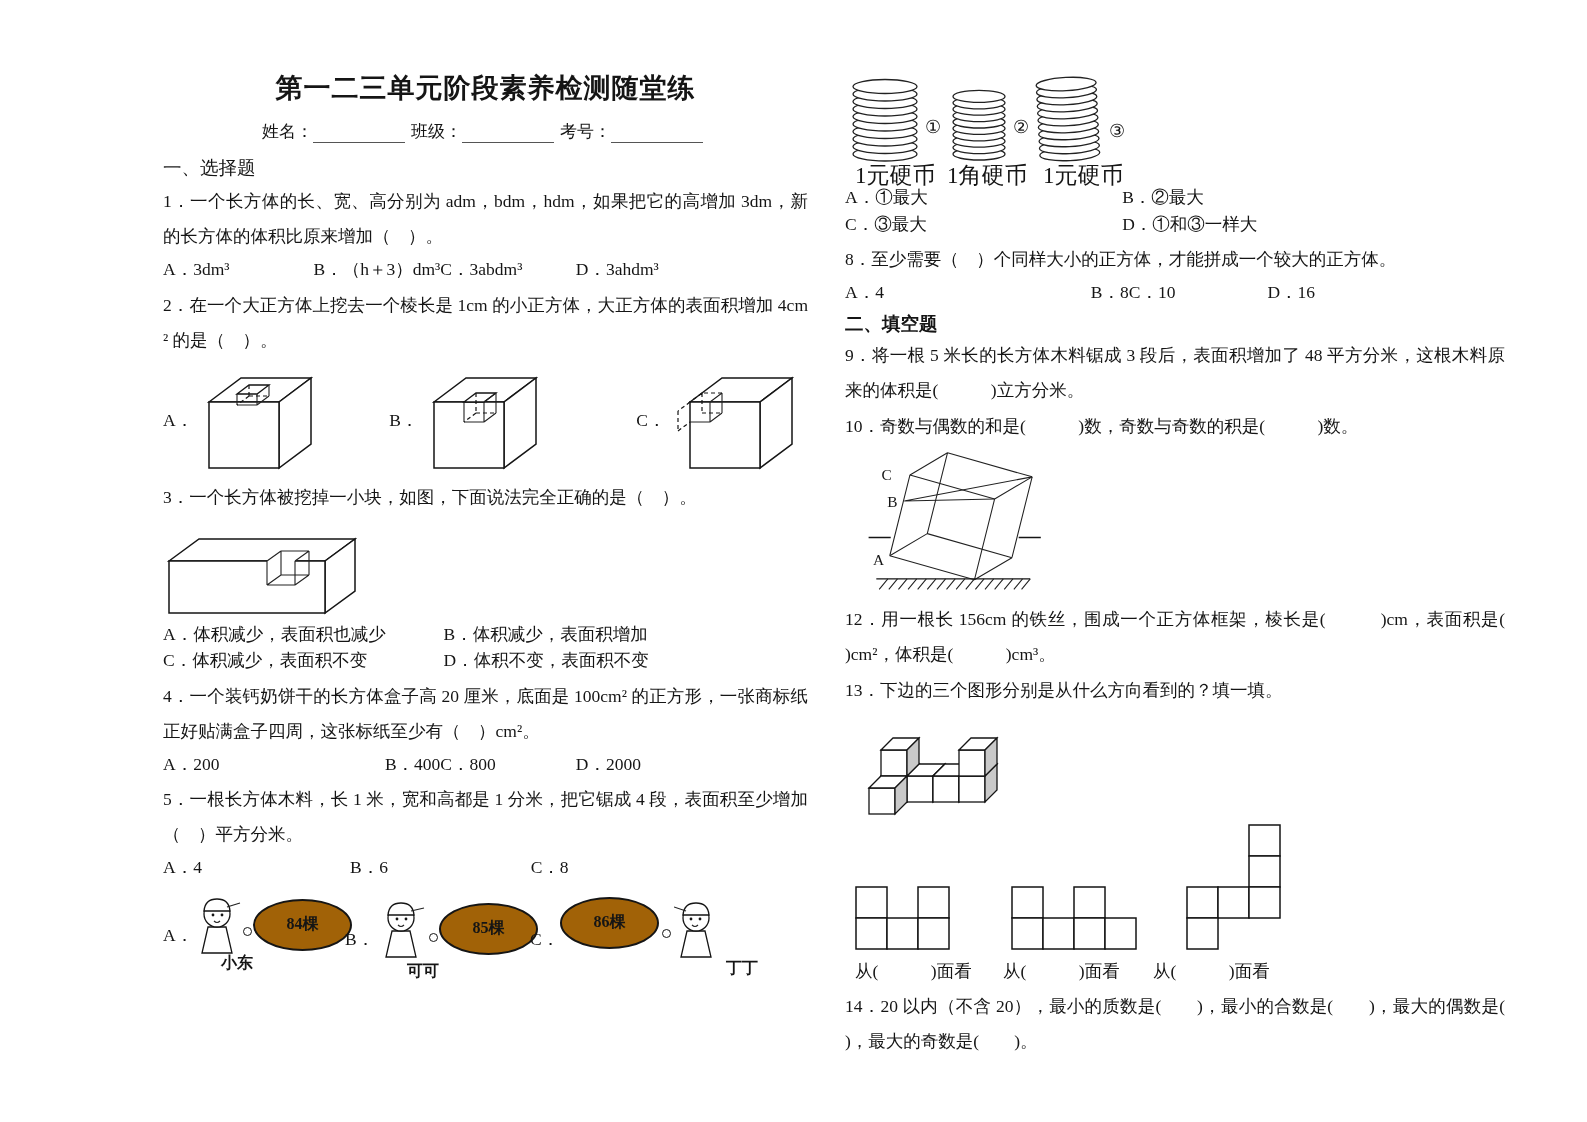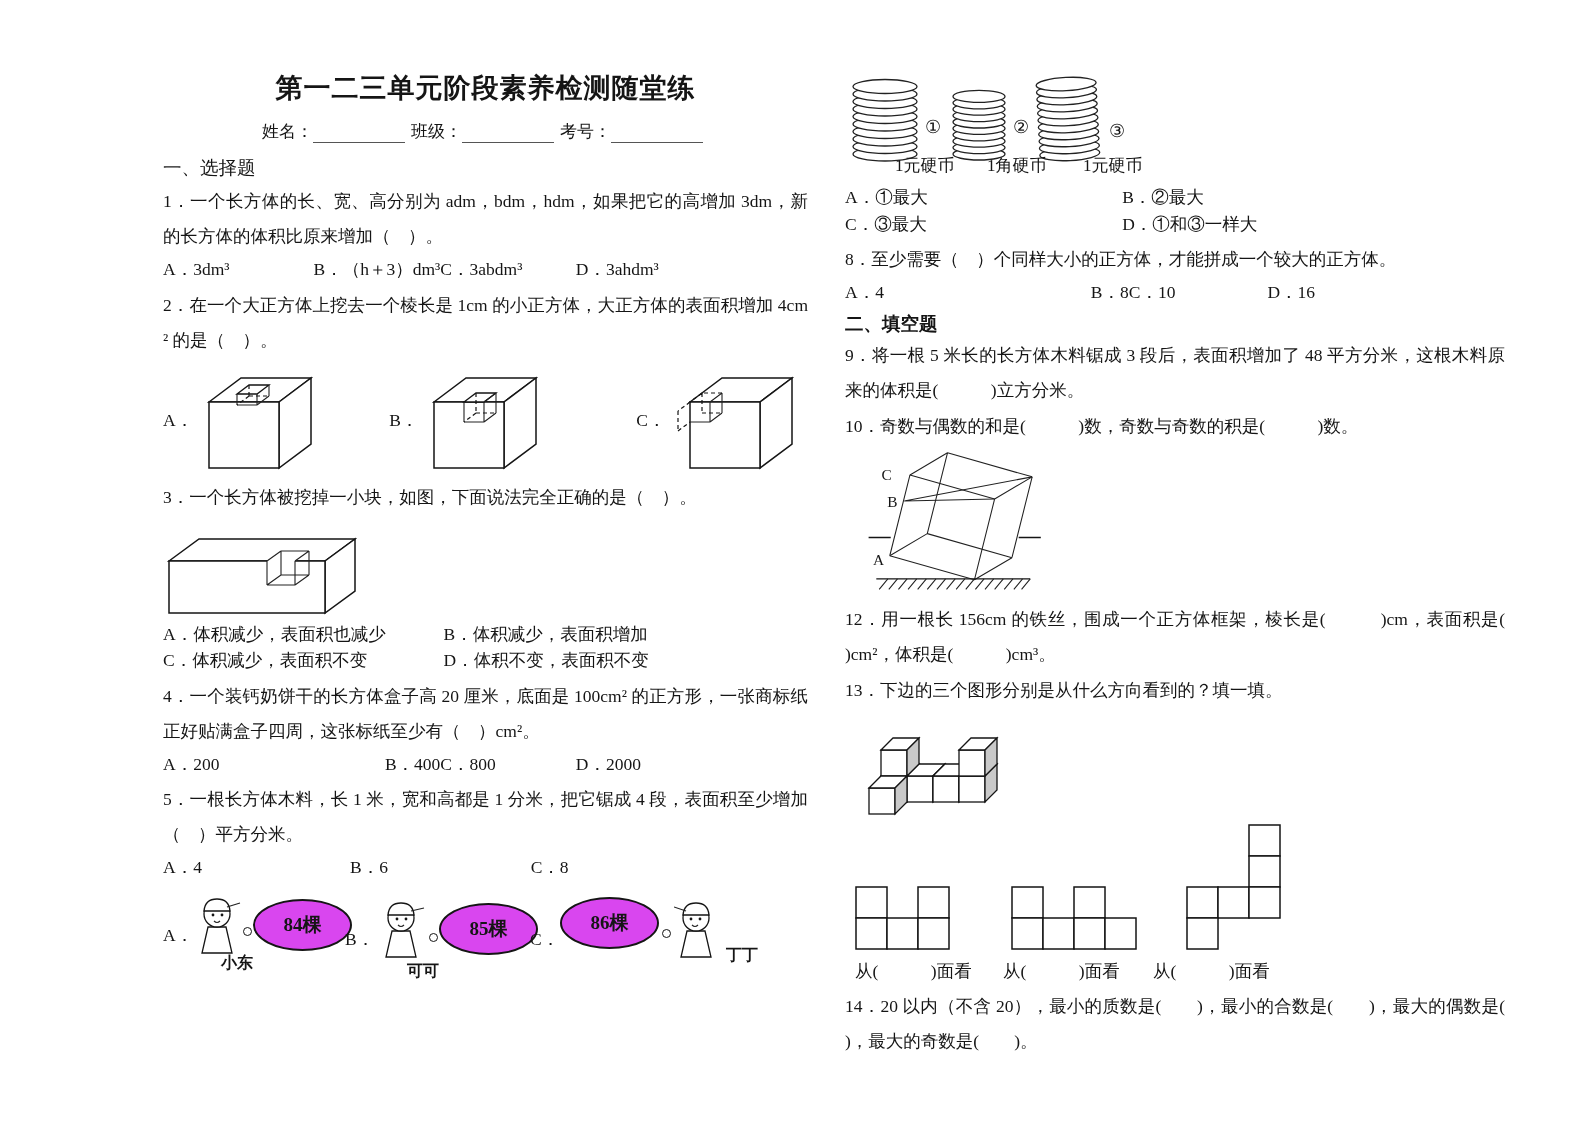--- a/index.html
+++ b/index.html
@@ -34,27 +34,27 @@
   .faceg{fill:#c9c9c9;stroke:#151515;stroke-width:1.3;}
   .facewt{fill:#ffffff;stroke:#151515;stroke-width:1.3;}
   .cell{fill:#ffffff;stroke:#151515;stroke-width:1.5;}
   .coin{fill:#ffffff;stroke:#222;stroke-width:1.3;}
   
   .kidsrow{display:flex;margin:10px 0 2px;height:100px;}
   .kidgroup{position:relative;height:100px;}
   .kg-a{width:182px;} .kg-b{width:185px;} .kg-c{width:250px;}
   .kglabel{position:absolute;font-size:17.5px;}
   .bubble{position:absolute;width:95px;height:48px;border:2.6px solid #151515;border-radius:50%;
-          display:flex;align-items:center;justify-content:center;font-size:19px;font-weight:700;background:#d946ef;}
+          display:flex;align-items:center;justify-content:center;font-size:16px;font-weight:700;background:#a16207;}
   .dot{position:absolute;width:7px;height:7px;border:1.6px solid #151515;border-radius:50%;background:#fff;}
   .kidname{position:absolute;font-size:16px;font-weight:700;}
   
   .coinfig{position:relative;width:340px;height:112px;margin:70px 0 6px 6px;}
   .coinnum{position:absolute;font-size:18px;}
-  .coincap{position:absolute;font-size:17px;top:84px;margin-left:40px;}
+  .coincap{position:absolute;font-size:23px;top:90px;}
   .viewsrow{display:flex;align-items:flex-end;margin:6px 0 0;}
   .viewlabels{display:flex;font-size:17.5px;margin:8px 0 6px;}
 </style>
 </head>
 <body>
 
 <div>
 
   <div class="col col-left">
 
@@ -190,21 +190,21 @@
         <span class="dot" style="left:132px;top:42px;"></span>
         <svg style="position:absolute;left:144px;top:10px;" width="46" height="66" viewBox="0 0 46 66">
           <path class="facewt" d="M13,34 L7,60 L37,60 L31,34 Z"></path>
           <circle class="facewt" cx="22" cy="21" r="13"></circle>
           <path class="facewt" d="M9,18 Q10,6 22,6 Q34,6 35,18 Z"></path>
           <line class="lnthin" x1="12" y1="14" x2="0" y2="10"></line>
           <circle cx="17" cy="22" r="1.4" fill="#151515"></circle>
           <circle cx="26" cy="22" r="1.4" fill="#151515"></circle>
           <path class="lnthin" d="M18,28 Q21,31 24,28"></path>
         </svg>
-        <span class="kidname" style="left:196px;top:58px;">丁丁</span>
+        <span class="kidname" style="left:196px;top:71px;">丁丁</span>
       </div>
     </div>
 
   </div>
 
   <div class="col col-right">
 
     <div class="coinfig">
       <svg style="position:absolute;left:0;top:0;" width="70" height="92" viewBox="0 0 70 92">
         <ellipse class="coin" cx="34" cy="84" rx="32" ry="7"></ellipse>

